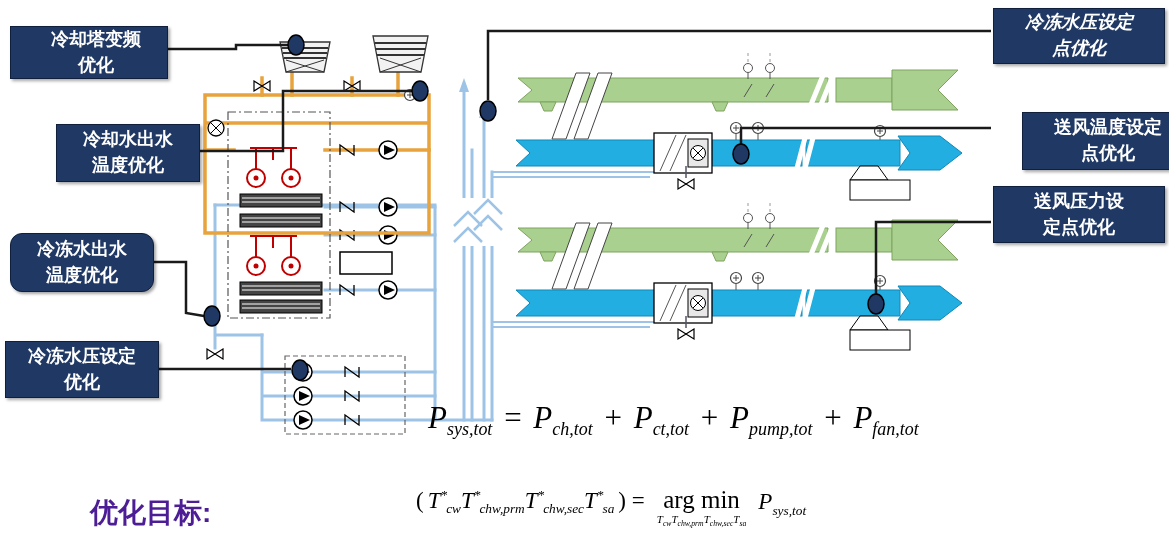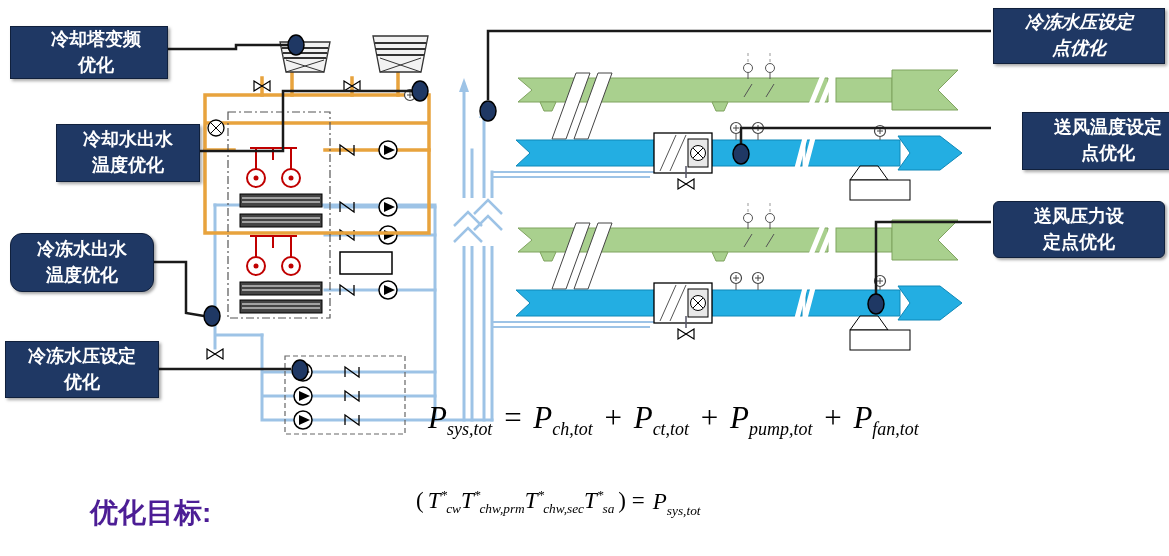--- a/index.html
+++ b/index.html
@@ -225,27 +225,31 @@
 优化</span>
 </div>
 <div class="callout" style="left:993px;top:8px;width:170px;height:54px;font-style:italic;">
   <span>冷冻水压设定
 点优化</span>
 </div>
 <div class="callout" style="left:993px;top:112px;width:170px;height:56px;margin-left:29px;">
   <span>送风温度设定
 点优化</span>
 </div>
-<div class="callout" style="left:993px;top:201px;width:170px;height:55px;border-radius:6px;">
+<div class="callout" style="left:993px;top:186px;width:170px;height:55px;">
   <span>送风压力设
 定点优化</span>
 </div>
 
 <div class="objective">优化目标:</div>
 
 <div class="eq eq1"><span class="mvar">P</span><sub>sys,tot</sub><span class="mop"> = </span><span class="mvar">P</span><sub>ch,tot</sub><span class="mop"> + </span><span class="mvar">P</span><sub>ct,tot</sub><span class="mop"> + </span><span class="mvar">P</span><sub>pump,tot</sub><span class="mop"> + </span><span class="mvar">P</span><sub>fan,tot</sub></div>
 
 <div class="eq eq2">
   <span><span class="mop">(</span><span class="mvar">T</span><sup>*</sup><sub>cw</sub><span class="mvar">T</span><sup>*</sup><sub>chw,prm</sub><span class="mvar">T</span><sup>*</sup><sub>chw,sec</sub><span class="mvar">T</span><sup>*</sup><sub>sa</sub><span class="mop">) = </span></span>
+  <span class="argmin">
+    <span class="argmin-label">arg min</span>
+    <span class="under"><span class="mvar">T</span><sub>cw</sub><span class="mvar">T</span><sub>chw,prm</sub><span class="mvar">T</span><sub>chw,sec</sub><span class="mvar">T</span><sub>sa</sub></span>
+  </span>
   <span class="rhs"><span class="mvar">P</span><sub>sys,tot</sub></span>
 </div>
 
 </div>
 
 </body></html>

